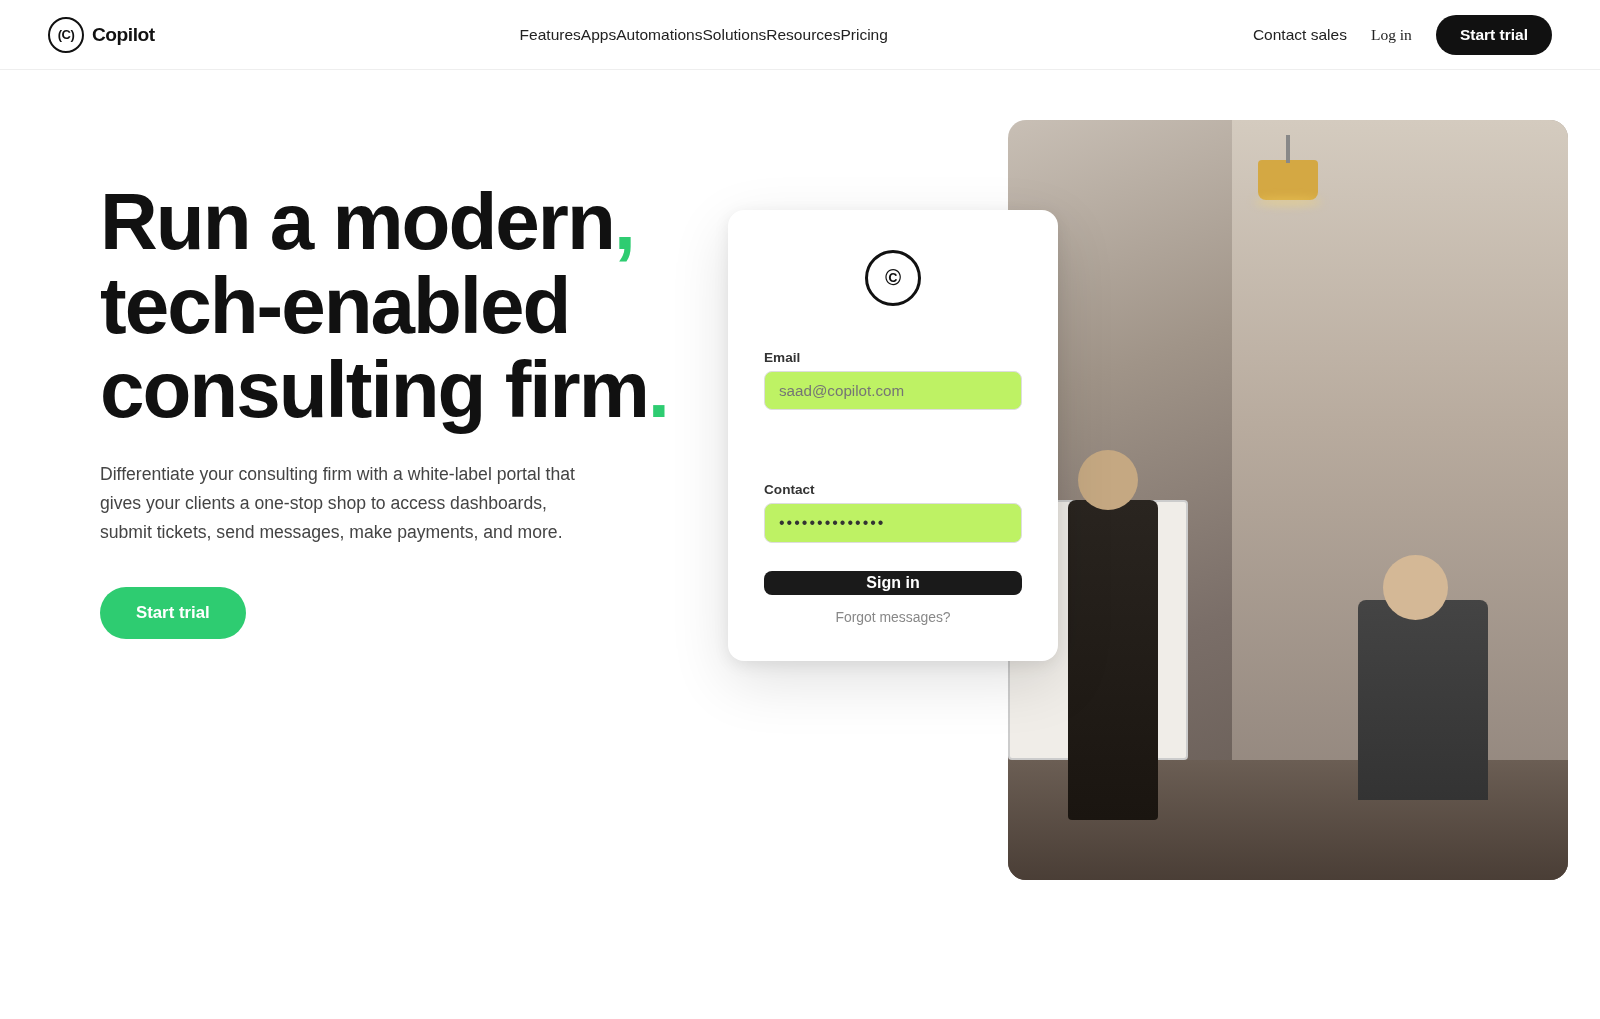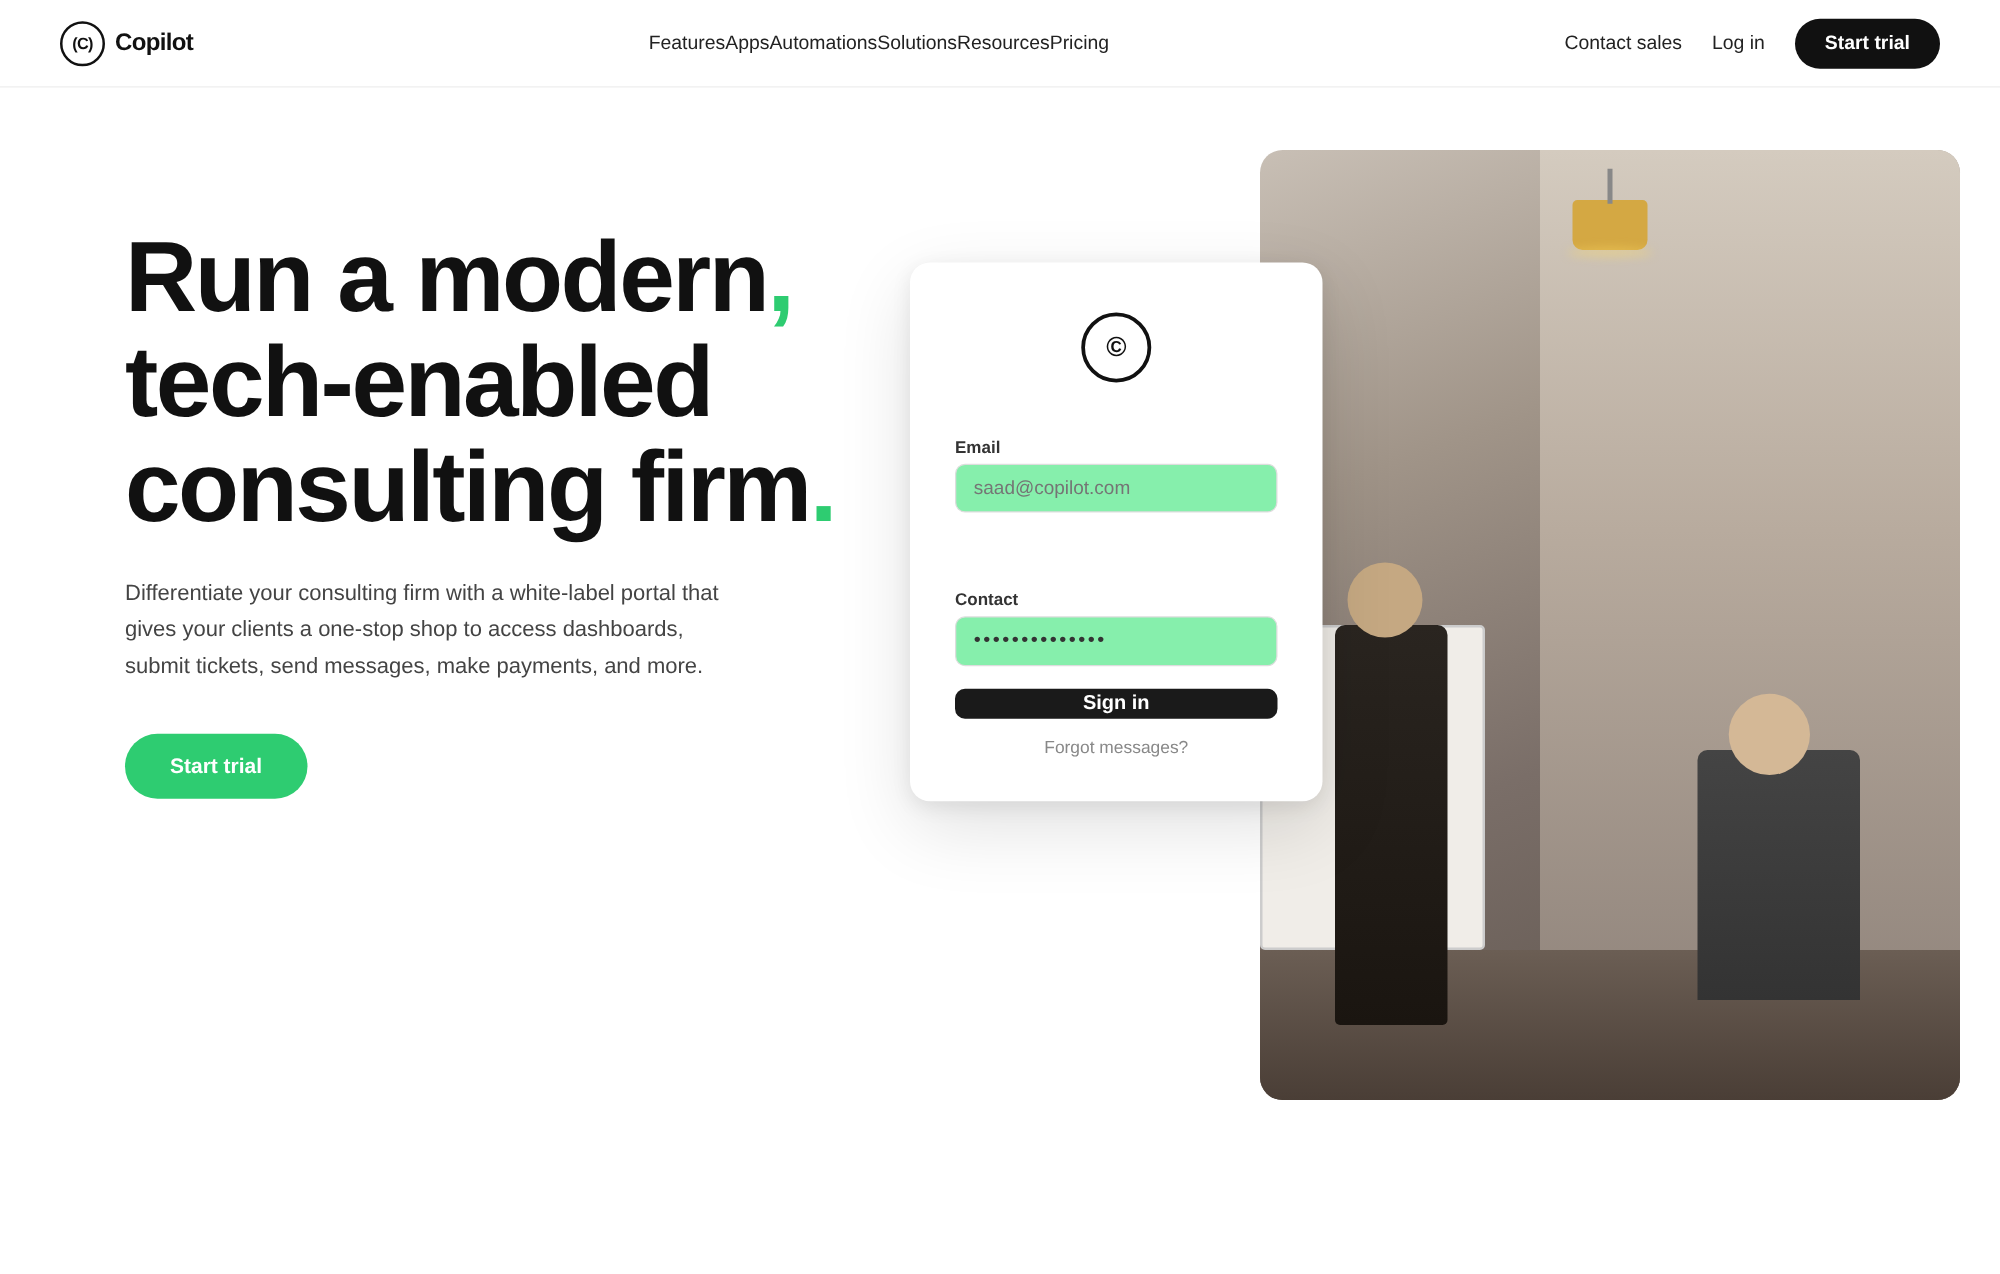--- a/index.html
+++ b/index.html
@@ -16,21 +16,21 @@
       font-size: 1.2rem; font-weight: 700; letter-spacing: -0.5px;
     }
     .logo-icon {
       width: 36px; height: 36px; border: 2.5px solid #111; border-radius: 50%;
       display: flex; align-items: center; justify-content: center; font-size: 13px; font-weight: 700;
     }
     .nav-links { display: flex; }
     .nav-links a { text-decoration: none; color: #222; font-size: 0.97rem; font-weight: 500; }
     .nav-right { display: flex; align-items: center; gap: 24px; }
     .nav-right .contact-sales { text-decoration: none; color: #222; font-size: 0.97rem; font-weight: 500; }
-    .nav-right .login { text-decoration: none; color: #222; font-size: 0.97rem; font-weight: 500; }
+    .nav-right .login { text-decoration: none; color: #222; font-size: 0.97rem; font-weight: 500; font-family: Liberation Serif, serif; }
     .nav-right .start-trial-btn {
       background: #111; color: #fff; border: none; border-radius: 999px;
       padding: 11px 24px; font-size: 0.97rem; font-weight: 600; cursor: pointer;
     }
 
     
     .hero {
       display: flex; align-items: flex-start; justify-content: space-between;
       padding: 80px 80px 0 100px; min-height: calc(100vh - 70px); overflow: hidden;
     }
@@ -125,22 +125,22 @@
       display: flex; justify-content: center; margin-bottom: 28px;
     }
     .card-logo-icon {
       width: 56px; height: 56px; border: 3px solid #111; border-radius: 50%;
       display: flex; align-items: center; justify-content: center;
       font-size: 22px; font-weight: 700;
     }
     .card-field-label { font-size: 0.85rem; font-weight: 600; color: #333; margin-bottom: 6px; margin-top: 44px; }
     .card-field-input {
       width: 100%; padding: 10px 14px; border: 1.5px solid #ddd; border-radius: 8px;
-      font-size: 0.95rem; color: #555; margin-bottom: 18px; outline: none;
-      background: #86efac;
+      font-size: 0.95rem; color: #555; margin-bottom: 28px; outline: none;
+      background: #bef264;
     }
     .card-password-dots { letter-spacing: 2px; color: #333; font-size: 1rem; }
     .card-signin-btn {
       width: 100%; padding: 3px; background: #1a1a1a; color: #fff; border: none;
       border-radius: 8px; font-size: 1rem; font-weight: 600; cursor: pointer;
       margin-bottom: 14px;
     }
     .card-forgot { text-align: center; color: #888; font-size: 0.87rem; cursor: pointer; }
   </style>
 </head>

